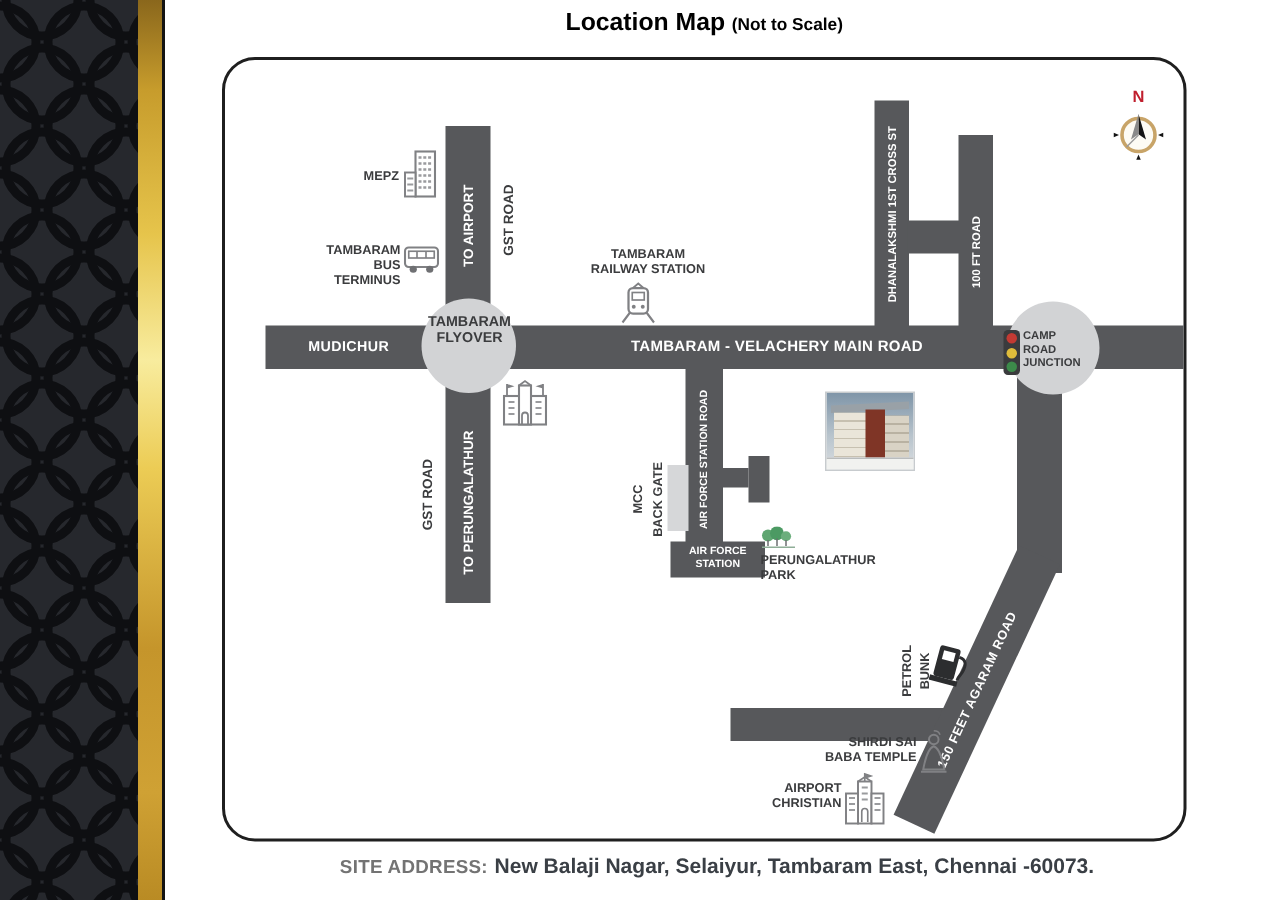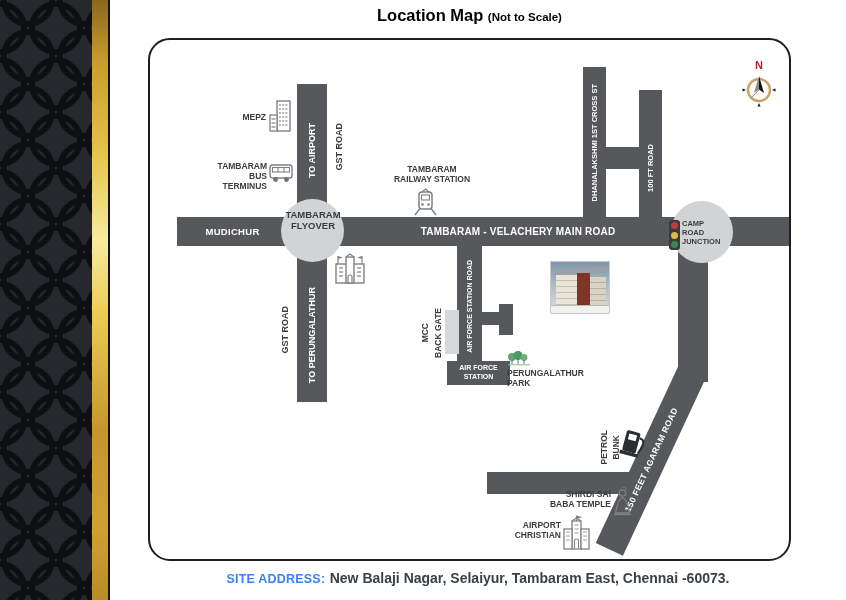--- a/index.html
+++ b/index.html
@@ -14,21 +14,21 @@
   .gold-stripe{
     position:absolute;left:92px;top:0;width:16px;height:600px;
     background:linear-gradient(180deg,#8a671c 0%,#c79c2c 10%,#e6c44b 26%,#f8ec9e 40%,#eccc55 52%,#c5952b 72%,#cfa134 88%,#b98b24 100%);
     border-right:2px solid #131313;
   }
   
   .page-title{position:absolute;left:148px;top:6px;width:643px;text-align:center;color:#000000;}
   .page-title .main{font-size:16.5px;font-weight:bold;}
   .page-title .suffix{font-size:11.5px;font-weight:bold;}
   .footer{position:absolute;left:140px;top:569px;width:676px;text-align:center;font-weight:bold;}
-  .footer .addr-label{color:#3b82f6;font-size:12.5px;letter-spacing:.2px;}
+  .footer .addr-label{color:#737373;font-size:12.5px;letter-spacing:.2px;}
   .footer .addr-text{color:#3a3f45;font-size:14px;}
   
   .map-panel{
     position:absolute;left:148px;top:38px;width:643px;height:523px;
     background:#fff;border:2px solid #1f1f1f;border-radius:22px;box-sizing:border-box;
   }
   .road{position:absolute;background:#57585b;}
   .circle{position:absolute;border-radius:50%;background:#d2d3d5;z-index:3;}
   .flex{display:flex;align-items:center;justify-content:center;}
   .lbl{position:absolute;font-weight:bold;color:#3b3c3e;line-height:1.18;font-size:8.5px;z-index:4;}

